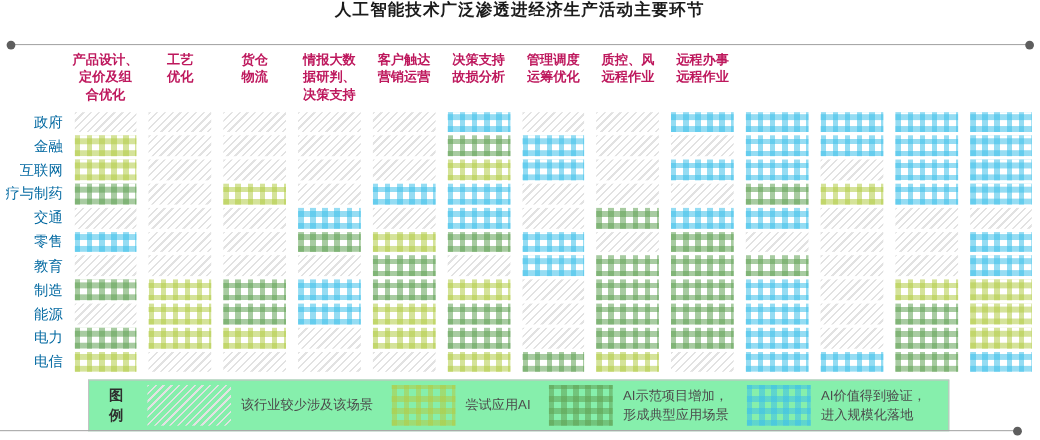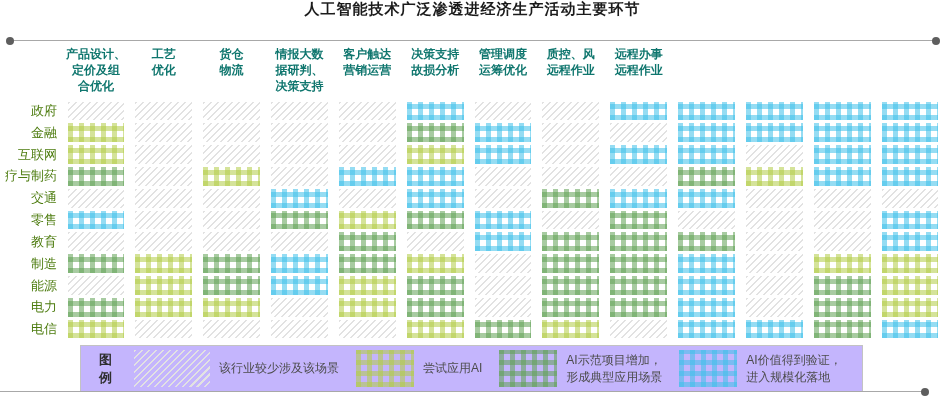--- a/index.html
+++ b/index.html
@@ -13,47 +13,47 @@
   }
   .rule{position:absolute;height:0;border-top:1px solid #a8a8a8;}
   .rule-top{top:40px;left:9px;width:927px;}
   .rule-bottom{top:391px;left:0;width:925px;}
   .dot{position:absolute;width:8px;height:8px;border-radius:50%;background:#5e5e5e;}
   .headers{
     position:absolute;left:62px;top:47px;width:882px;
     display:grid;grid-template-columns:repeat(13,1fr);
   }
   .hdr{
-    font-size:12px;font-weight:bold;color:#0f766e;text-align:center;
+    font-size:12px;font-weight:bold;color:#be185d;text-align:center;
     line-height:1.32;white-space:pre-line;
   }
   .rowlabels{position:absolute;left:0;top:100px;width:57px;}
   .rlabel{
     height:21.82px;line-height:21.82px;text-align:right;
-    font-size:13px;color:#4d7c0f;white-space:nowrap;
+    font-size:13px;color:#0369a1;white-space:nowrap;
   }
   .grid{position:absolute;left:62px;top:100px;width:882px;}
   .grow{display:flex;height:21.82px;}
   .cell{width:67.85px;height:21.82px;box-sizing:border-box;padding:1.5px 5.5px;}
   .blk{width:100%;height:100%;}
   
   .lv0{background-image:repeating-linear-gradient(135deg,#e2e2e2 0,#e2e2e2 1.5px,rgba(0,0,0,0) 1.5px,rgba(0,0,0,0) 5px);}
   
   .lv1{background-image:
     repeating-linear-gradient(0deg,  rgba(178,204,70,.55) 0 5px,rgba(178,204,70,0) 5px 11px),
     repeating-linear-gradient(90deg, rgba(178,204,70,.55) 0 5px,rgba(178,204,70,0) 5px 11px);}
   .lv2{background-image:
     repeating-linear-gradient(0deg,  rgba(96,161,84,.55) 0 5px,rgba(96,161,84,0) 5px 11px),
     repeating-linear-gradient(90deg, rgba(96,161,84,.55) 0 5px,rgba(96,161,84,0) 5px 11px);}
   .lv3{background-image:
     repeating-linear-gradient(0deg,  rgba(62,192,233,.55) 0 5px,rgba(62,192,233,0) 5px 11px),
     repeating-linear-gradient(90deg, rgba(62,192,233,.55) 0 5px,rgba(62,192,233,0) 5px 11px);}
   .legendbox{
     position:absolute;left:80px;top:345px;width:783px;height:47px;
-    box-sizing:border-box;border:1px solid #c3c3c3;background:#c4b5fd;
+    box-sizing:border-box;border:1px solid #c3c3c3;background:#86efac;
     display:flex;align-items:center;padding:0 14px 0 18px;
   }
   .lg-caption{font-size:13px;font-weight:bold;color:#2e2e2e;margin-right:22px;}
   .lg-swatch{height:37px;flex:0 0 auto;}
   .lg-swatch.lv0{width:76px;}
   .lg-swatch.lv1,.lg-swatch.lv2,.lg-swatch.lv3{width:58px;}
   .lg-label{
     font-size:12px;color:#4c4c4c;line-height:1.4;margin-left:9px;margin-right:17px;
     white-space:pre-line;flex:0 0 auto;
   }

